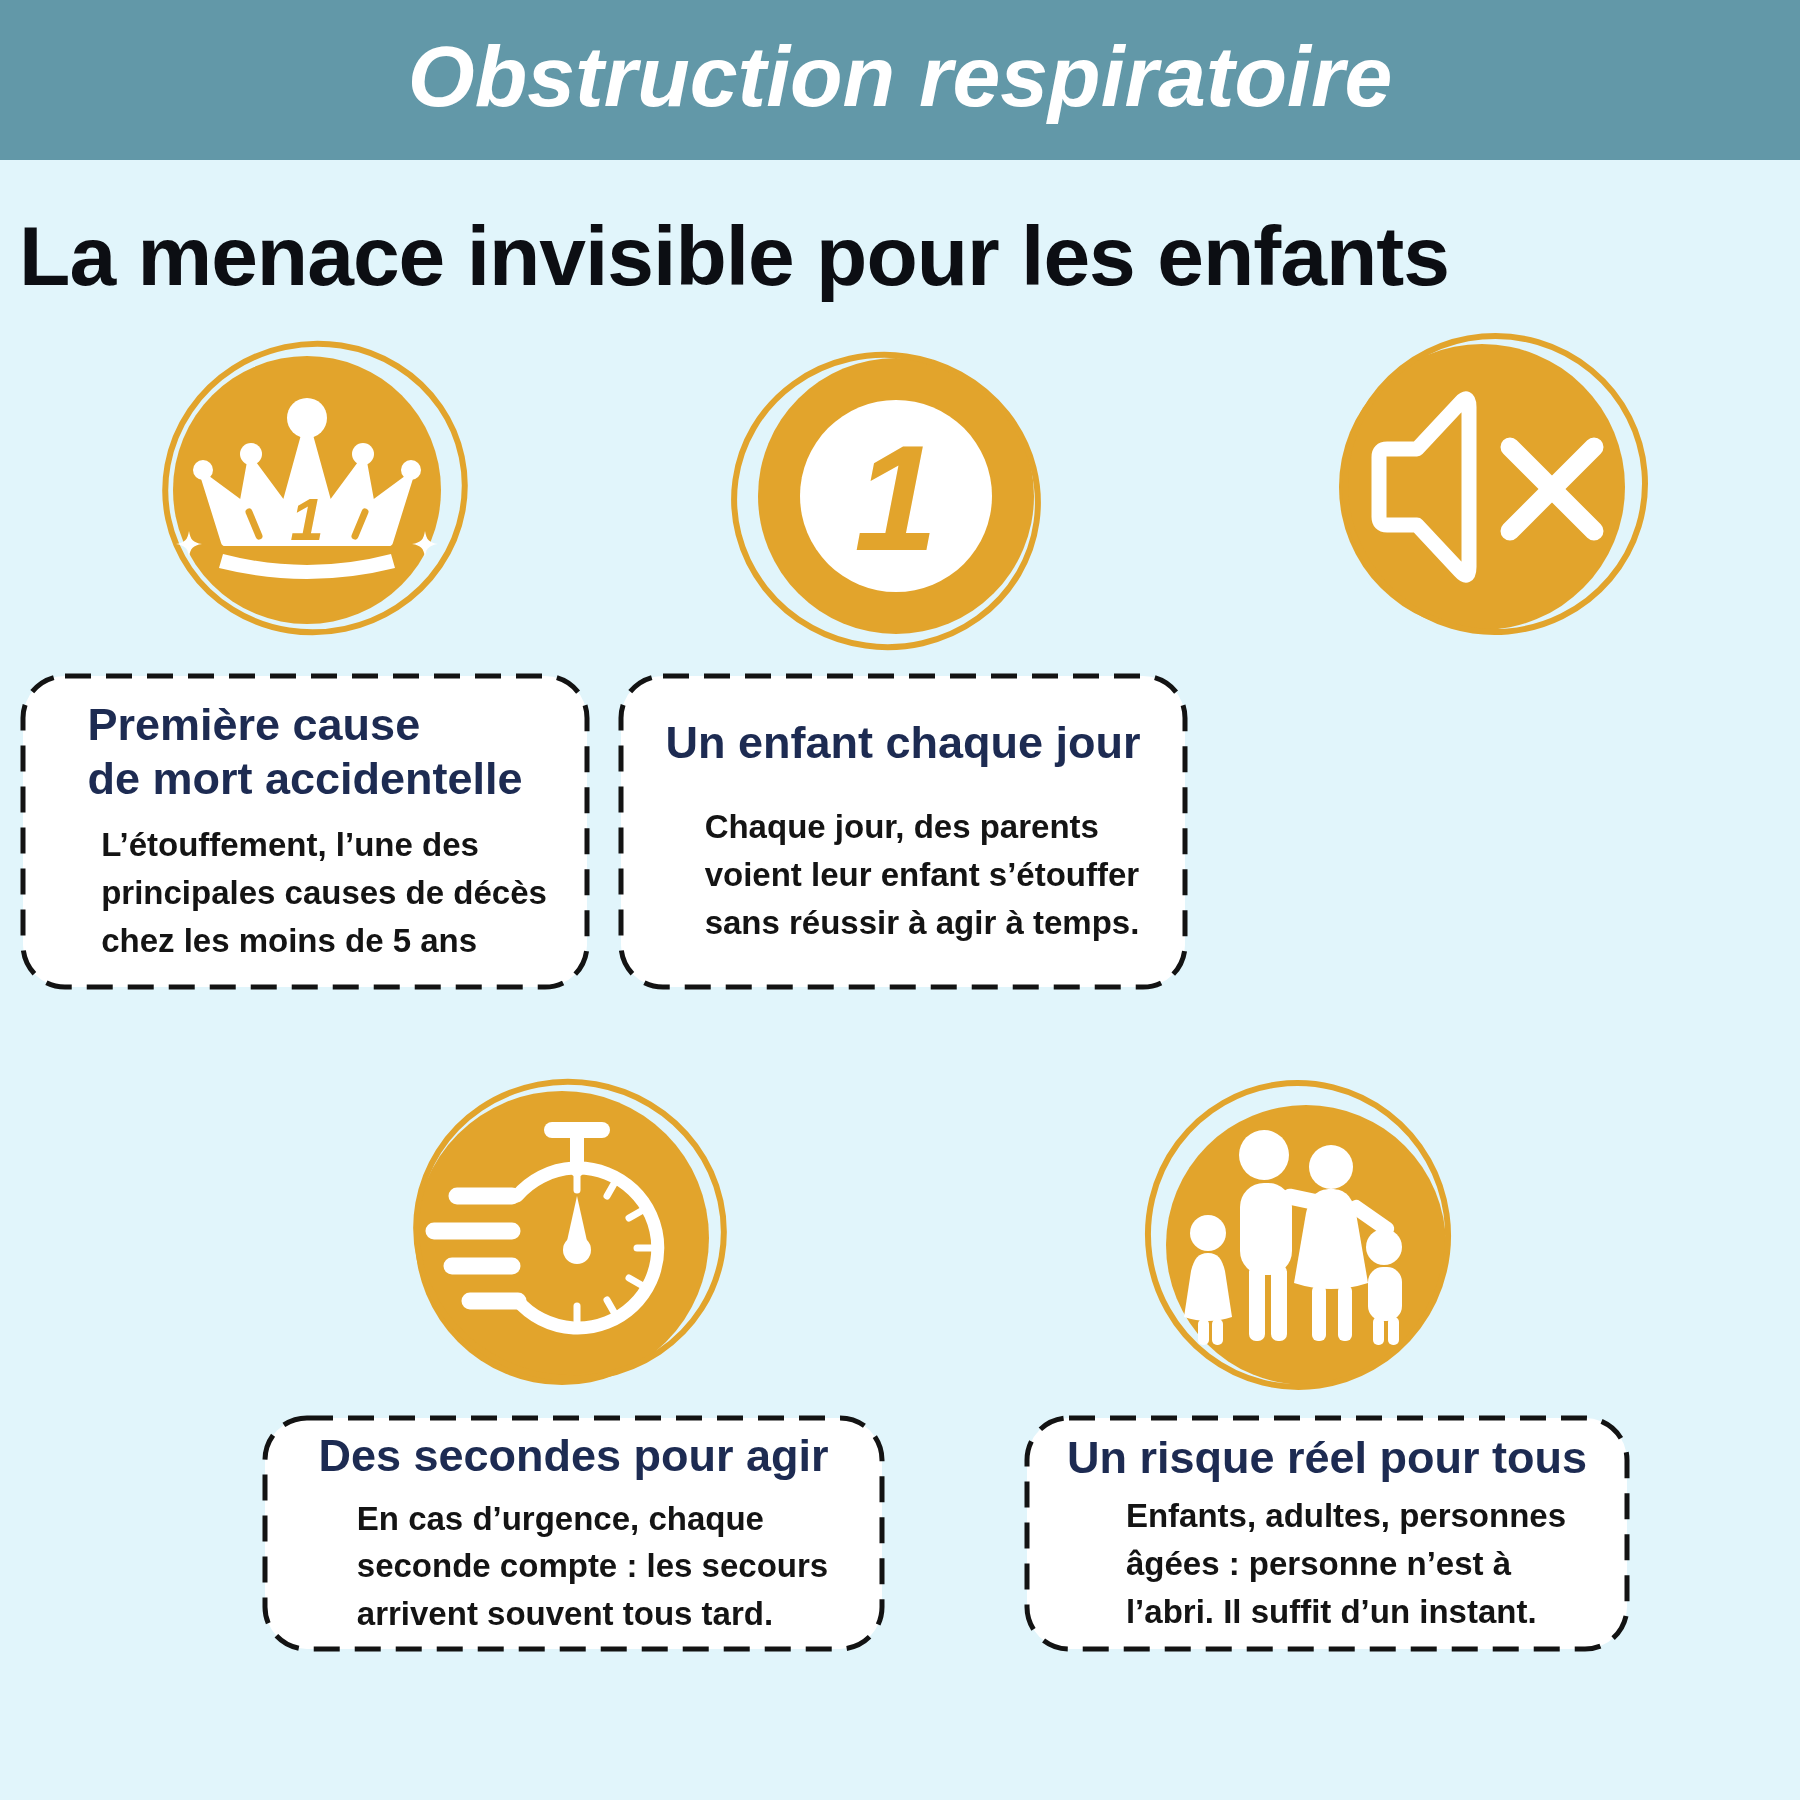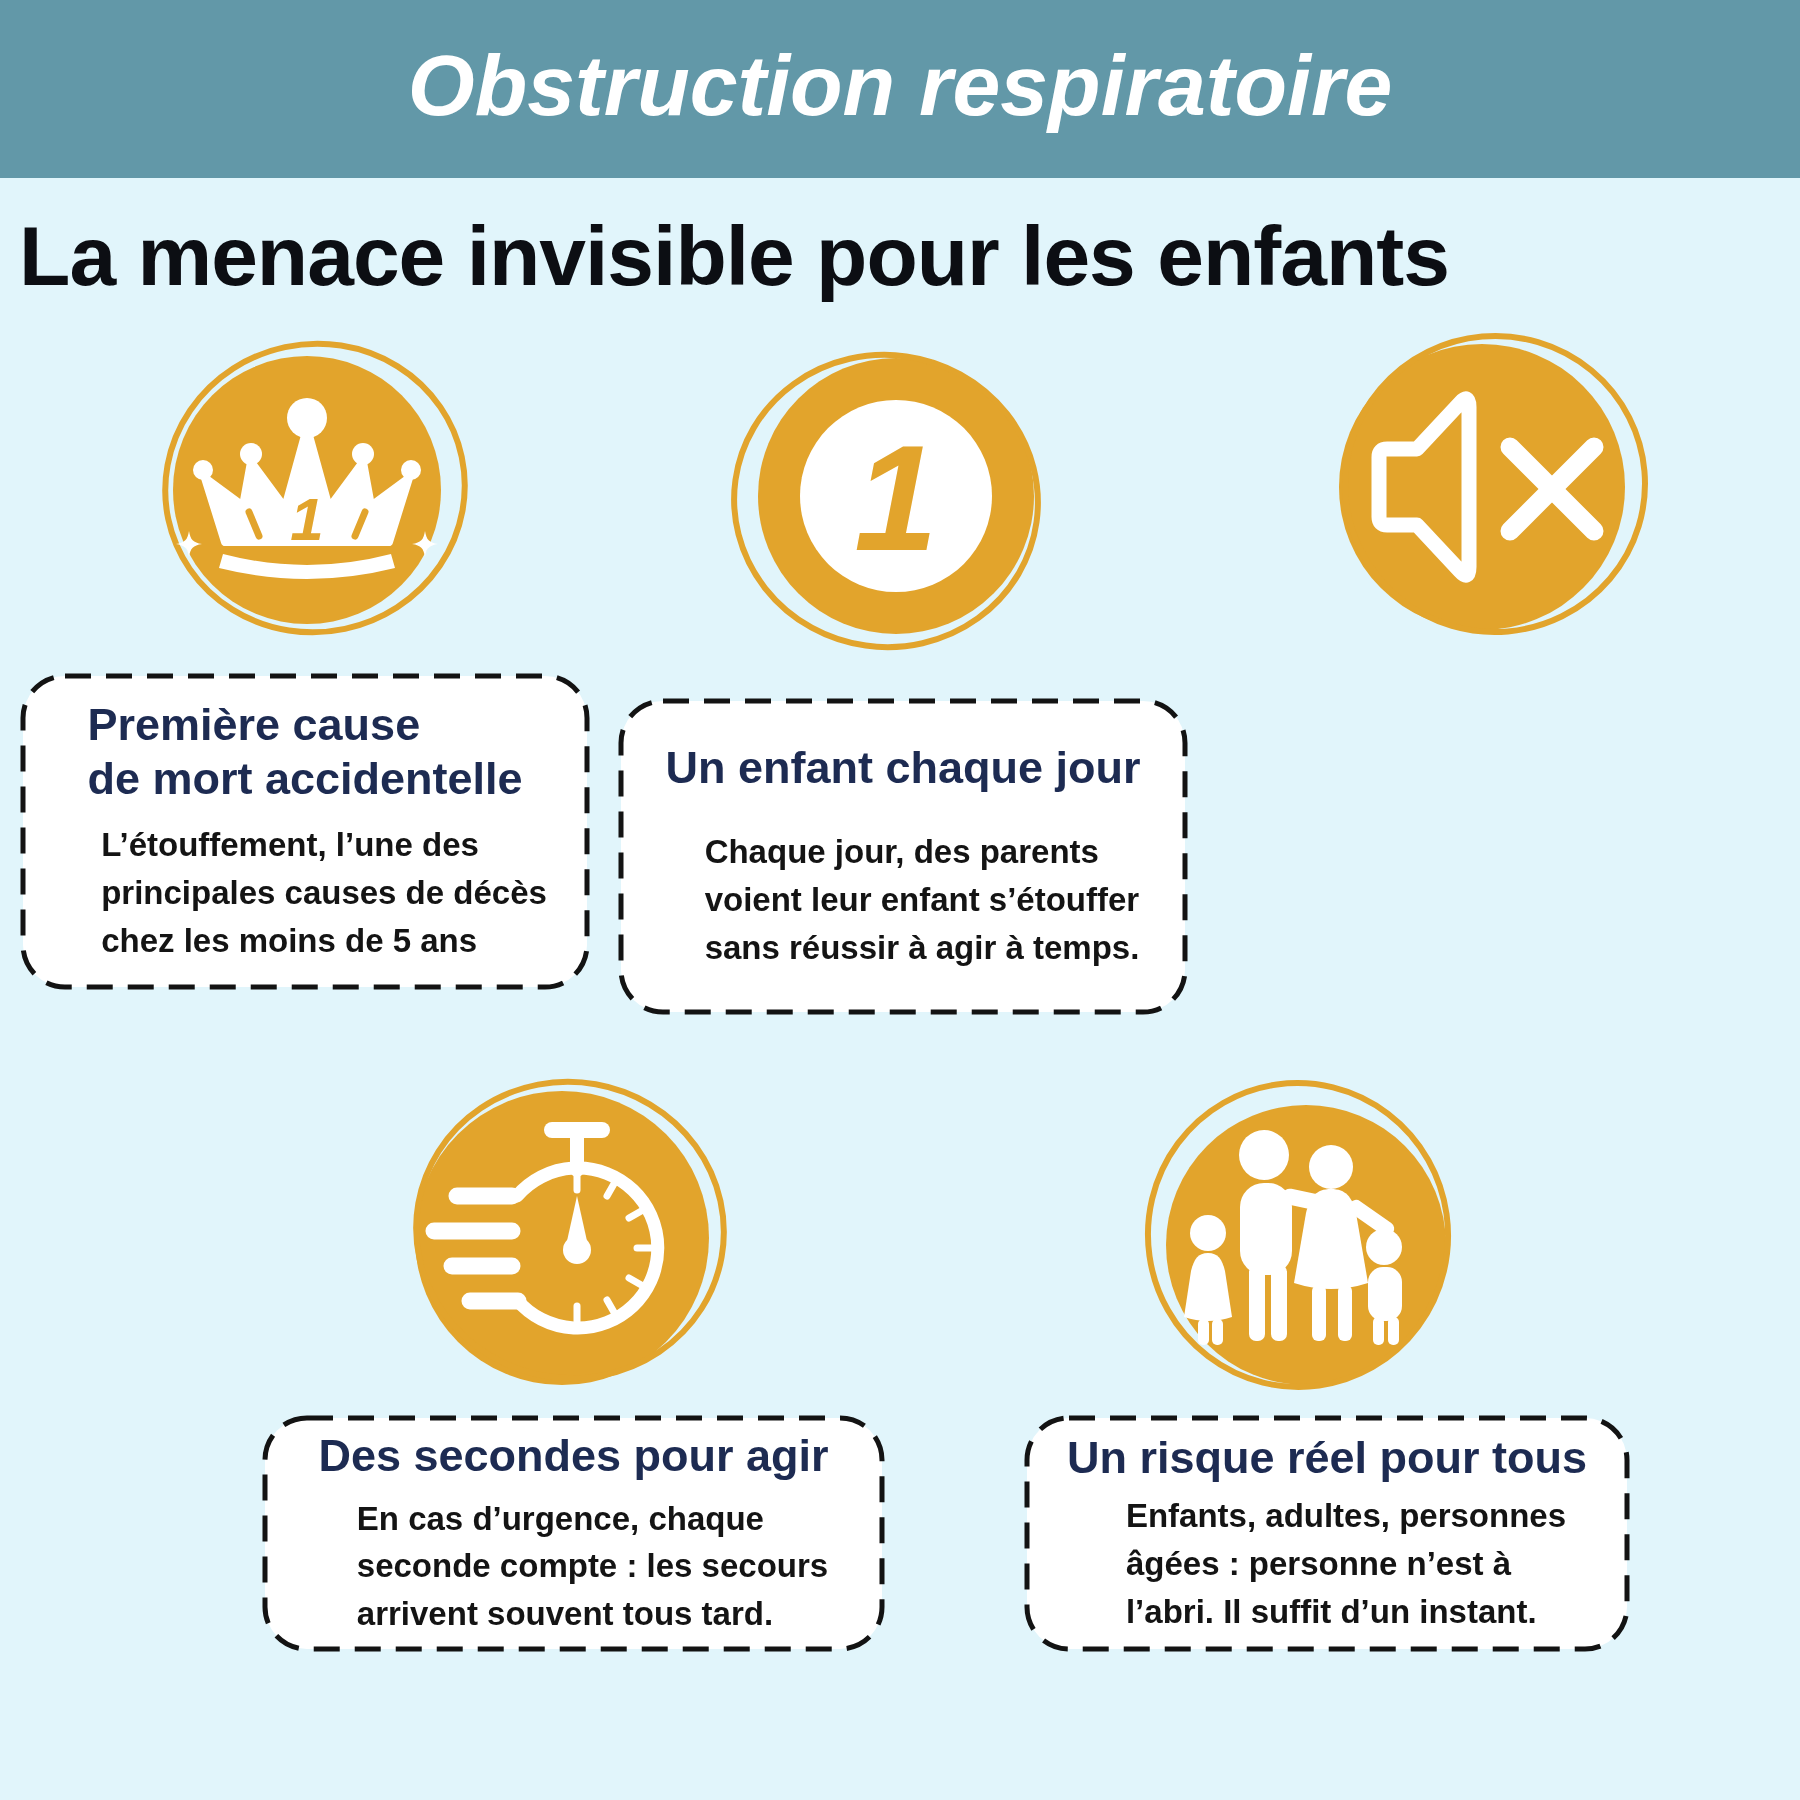--- a/index.html
+++ b/index.html
@@ -2,21 +2,21 @@
 <html style="--band: #6298A8; --bg: #E1F5FB; --gold: #E2A42C; --navy: #1D2B52; --ink: #141414;"><head>
 <meta charset="utf-8">
 <style>
   html,body{margin:0;padding:0;background:#E1F5FB;}
   #canvas{
     position:relative;width:1800px;height:1800px;overflow:hidden;
     background:var(--bg,#E1F5FB);
     font-family:"Liberation Sans","DejaVu Sans",sans-serif;
   }
   .band{
-    position:absolute;left:0;top:0;width:1800px;height:178px;
+    position:absolute;left:0;top:0;width:1800px;height:160px;
     background:var(--band,#6298A8);
     display:flex;align-items:center;justify-content:center;text-align:right;
   }
   .band h1{
     margin:0;color:#ffffff;font-size:86px;font-weight:700;font-style:italic;
     letter-spacing:0px;transform:translateY(-4px);
   }
   .page-title{
     position:absolute;left:0;top:208px;width:1468px;text-align:center;
     font-size:84px;font-weight:700;color:#0c0e13;letter-spacing:-1px;
@@ -93,21 +93,21 @@
     <svg class="card-bg" width="570" height="317">
       <rect x="3" y="3" width="564" height="311" rx="42" fill="#ffffff" stroke="#131313" stroke-width="5" stroke-dasharray="26 15"></rect>
     </svg>
     <div class="card-title">Première cause
 de mort accidentelle</div>
     <div class="card-body">L’étouffement, l’une des
 principales causes de décès
 chez les moins de 5 ans</div>
   </div>
 
-  <div class="card" style="left:618px;top:698px;width:570px;height:317px;">
+  <div class="card" style="left:618px;top:673px;width:570px;height:317px;">
     <svg class="card-bg" width="570" height="317">
       <rect x="3" y="3" width="564" height="311" rx="42" fill="#ffffff" stroke="#131313" stroke-width="5" stroke-dasharray="26 15"></rect>
     </svg>
     <div class="card-title">Un enfant chaque jour</div>
     <div class="card-body">Chaque jour, des parents
 voient leur enfant s’étouffer
 sans réussir à agir à temps.</div>
   </div>
 
 

